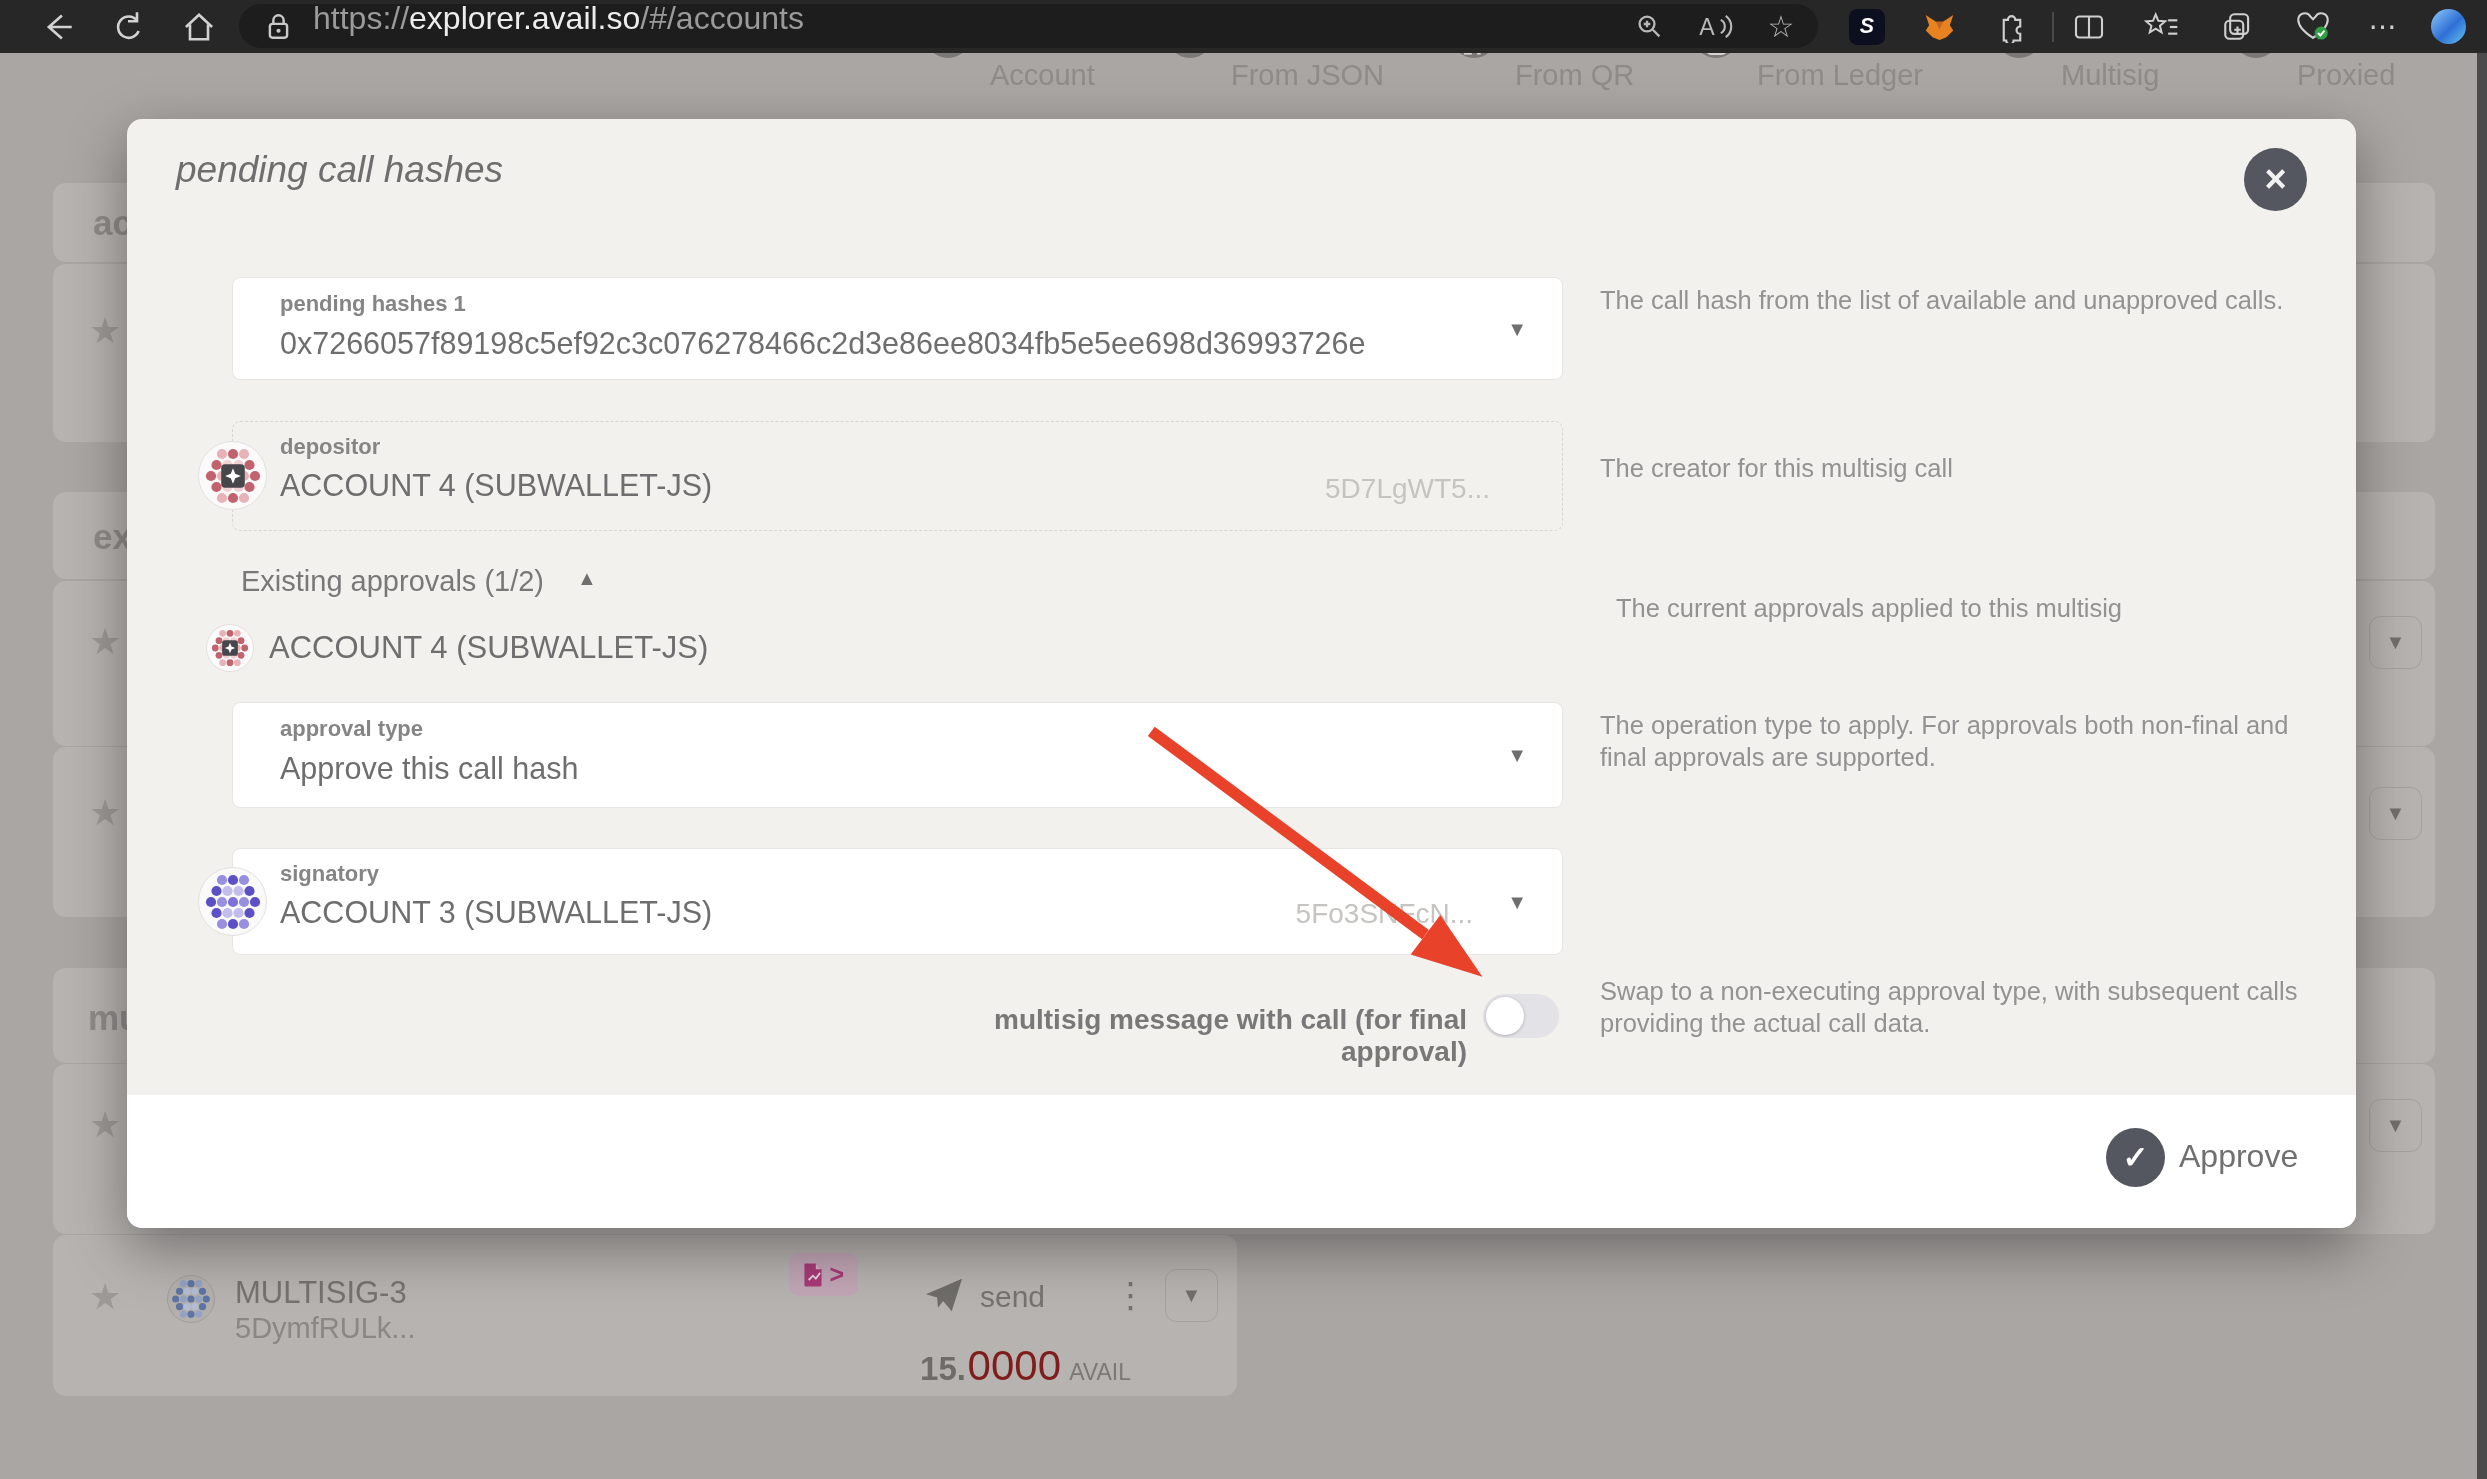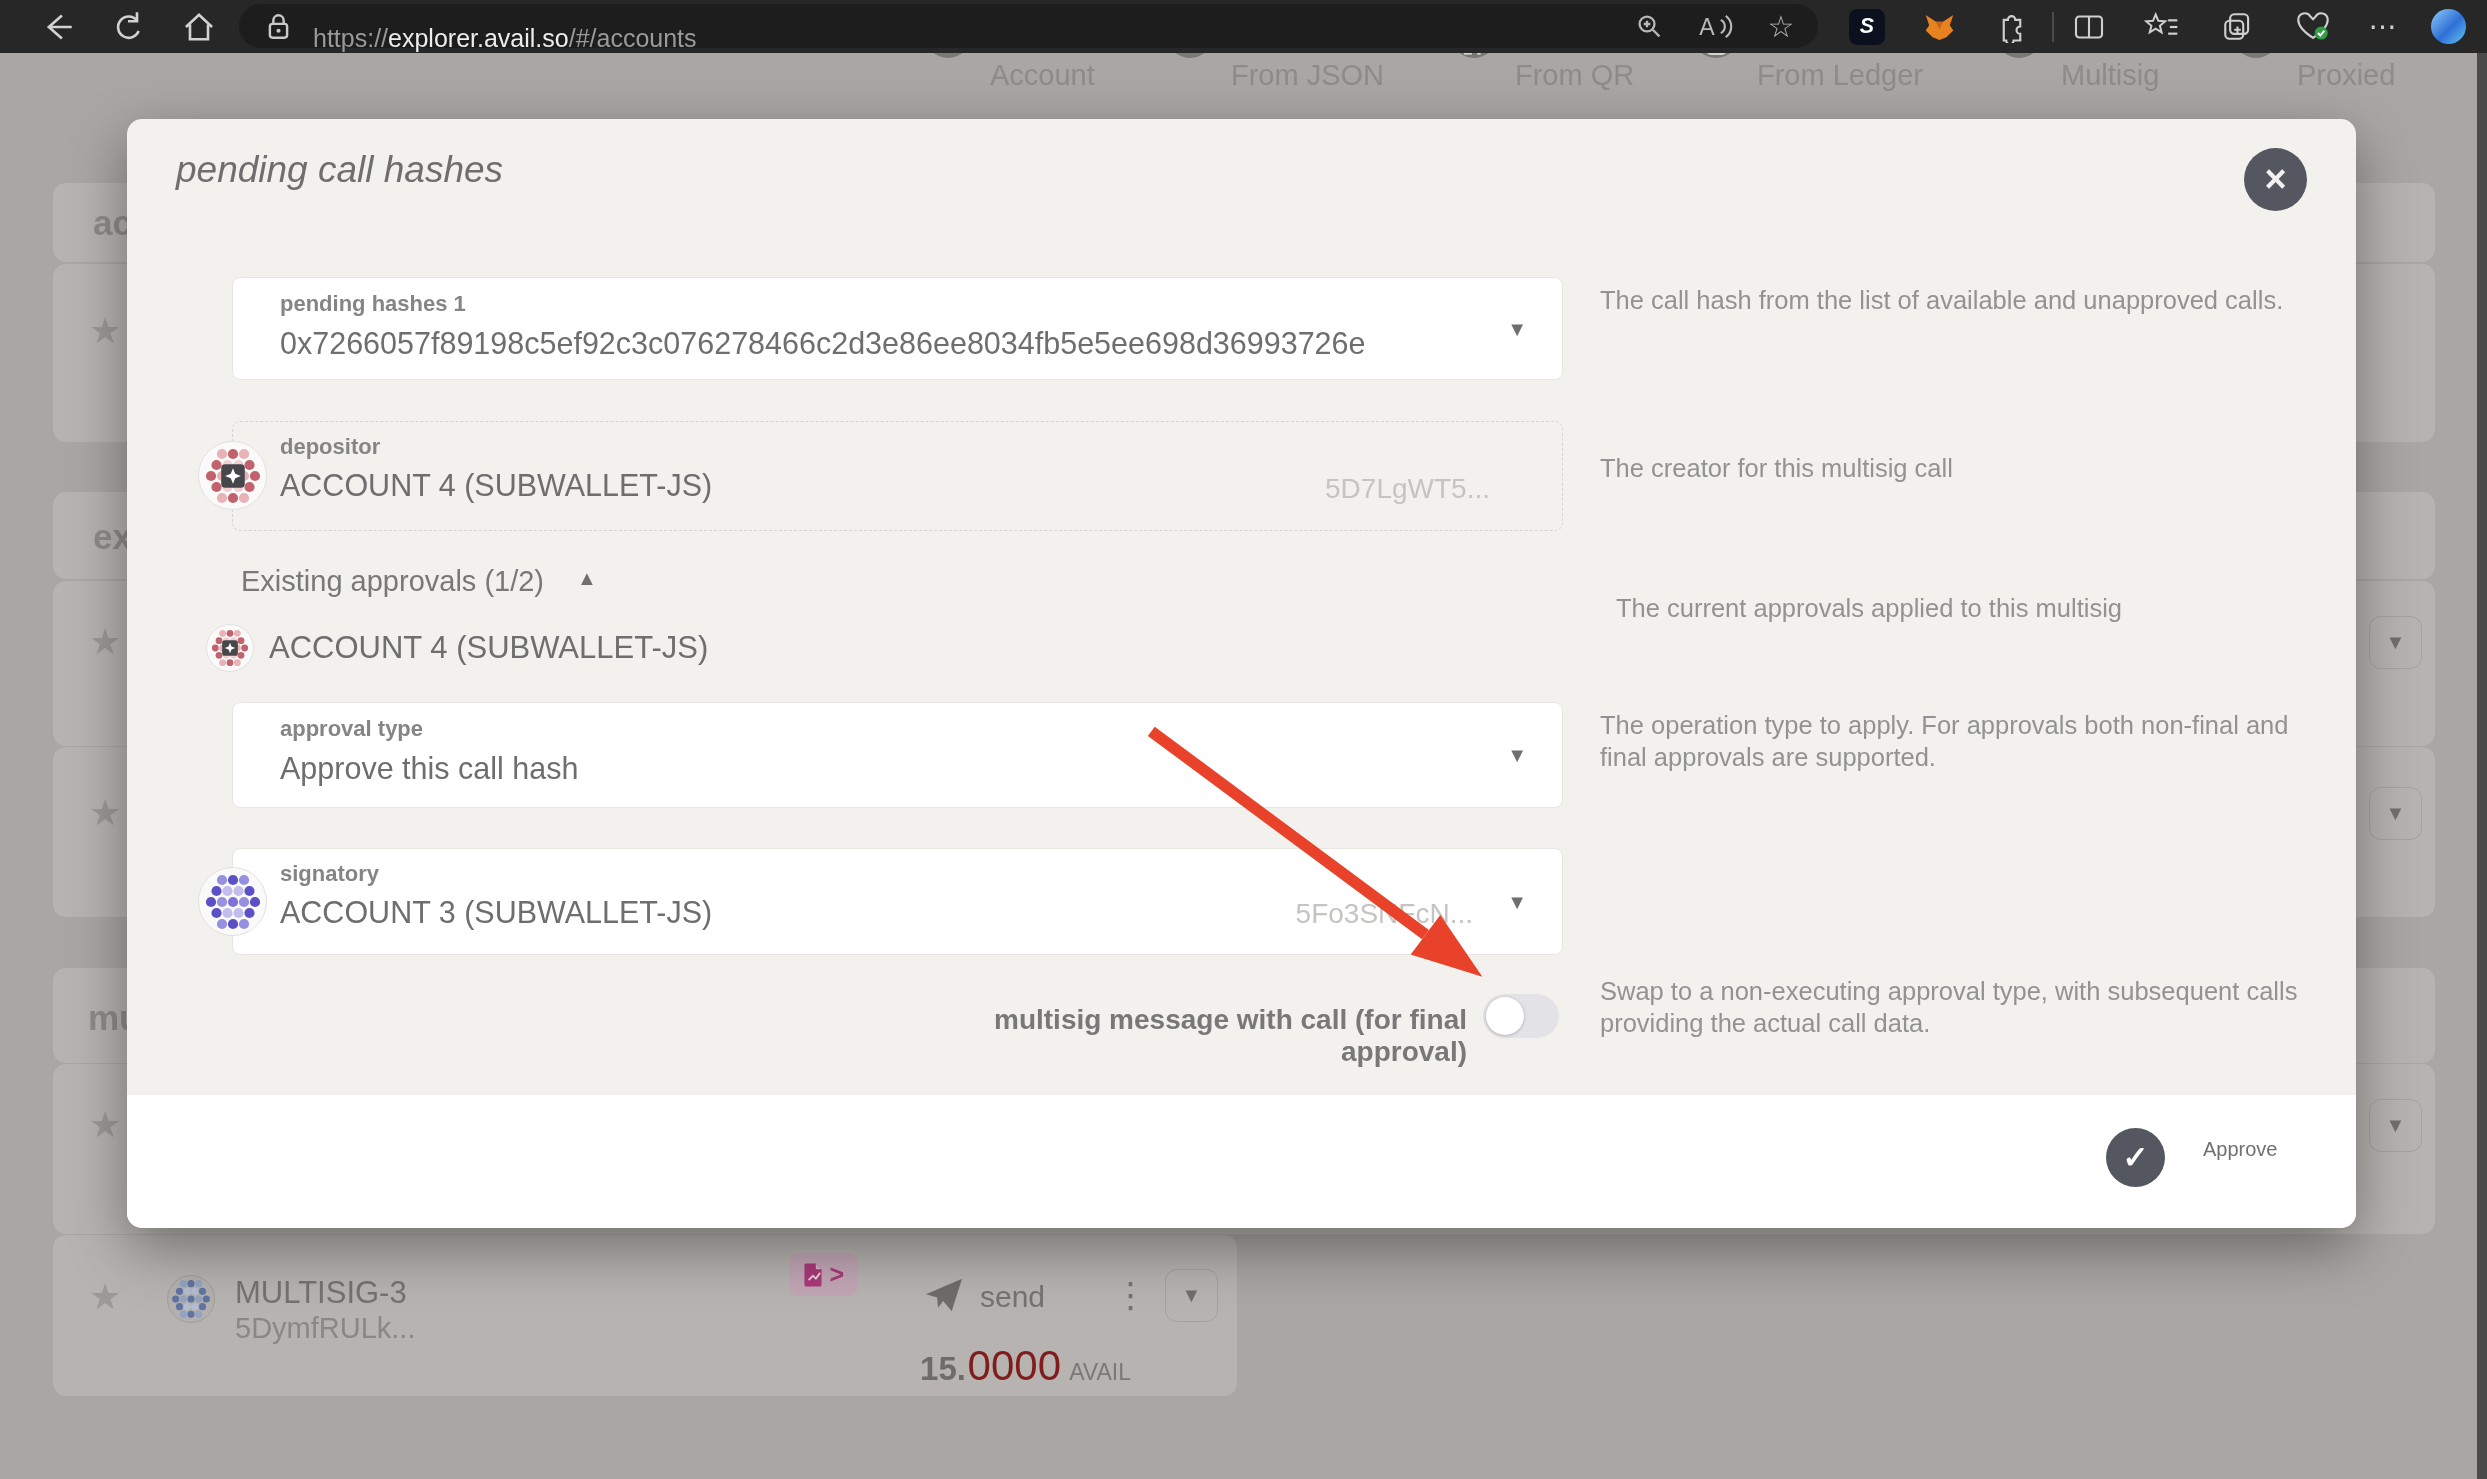--- a/index.html
+++ b/index.html
@@ -4,21 +4,21 @@
 <style>
   html,body{margin:0;padding:0;background:#111;}
   .screen{position:relative;width:2487px;height:1479px;overflow:hidden;
     background:#a9a6a3;font-family:"Liberation Sans",sans-serif;}
   .abs{position:absolute;}
 
   
   .bbar{position:absolute;top:0;left:0;right:0;height:53px;background:#272727;z-index:30;}
   .bicon{position:absolute;top:0;height:53px;display:flex;align-items:center;justify-content:center;color:#d2d2d2;}
   .pill{position:absolute;left:239px;top:4.1px;width:1579px;height:44px;border-radius:22px;background:#1d1d1d;}
-  .urltxt{position:absolute;left:313px;top:0;height:53px;display:flex;align-items:flex-end;font-size:25px;}
+  .urltxt{position:absolute;left:313px;top:0;height:53px;display:flex;align-items:flex-start;font-size:32px;}
   .u-dim{color:#9a9a9a;} .u-host{color:#ededed;font-weight:400;}
   .glyph{line-height:1;}
   .edge-strip{position:absolute;right:0;top:53px;width:10px;bottom:0;background:#4b4b4b;z-index:31;}
 
   
   .page{position:absolute;inset:0;z-index:1;}
   .card{position:absolute;background:#b6b3b0;border-radius:13px;}
   .seclabel{font-size:35px;font-weight:700;color:#8e8b88;}
   .star{font-size:36px;color:#9c9996;line-height:1;}
   .tcirc{position:absolute;width:46px;height:58px;border-radius:0 0 23px 23px;background:#7b7976;
@@ -43,21 +43,21 @@
   .val{position:absolute;left:47px;top:48px;font-size:30.5px;color:#6e6e6e;white-space:nowrap;}
   .fcaret{position:absolute;right:35px;top:50%;transform:translateY(-50%);font-size:20px;color:#6f6f6f;}
   .faddr{position:absolute;font-size:28px;color:#c6c4c1;}
   .help{position:absolute;left:1473px;width:725px;font-size:25.5px;line-height:32px;color:#929292;}
   .toggle{position:absolute;left:1356px;top:875px;width:76px;height:44px;border-radius:22px;background:#e3e3e7;}
   .knob{position:absolute;left:3.3px;top:3.3px;width:38px;height:38px;border-radius:50%;background:#fff;
      box-shadow:0 0.8px 3.3px rgba(0,0,0,.25);}
   .mfooter{position:absolute;left:0;right:0;bottom:0;height:133px;background:#fff;border-radius:0 0 15px 15px;}
   .okcirc{position:absolute;left:1979px;top:33px;width:59px;height:59px;border-radius:50%;background:#54575f;
      color:#fff;display:flex;align-items:center;justify-content:center;font-size:31px;font-weight:700;}
-  .oklabel{position:absolute;left:2052px;top:43px;font-size:20px;color:#707070;margin-left:24px;}
+  .oklabel{position:absolute;left:2052px;top:43px;font-size:32px;color:#707070;}
 
   
   .arrow{position:absolute;inset:0;z-index:25;pointer-events:none;}
   .rowname{font-size:31px;color:#75736f;}
   .rowaddr{font-size:29px;color:#8a8784;}
   .pinkbadge{position:absolute;left:789px;top:1253px;width:69px;height:43px;border-radius:10px;background:#c2a6b6;
      display:flex;align-items:center;justify-content:center;gap:5px;}
   .sendlbl{font-size:30px;color:#75736f;}
   .kebab{font-size:35px;color:#75736f;line-height:1;}
   .bal{position:absolute;left:824px;top:1342px;width:307px;display:flex;justify-content:flex-end;align-items:baseline;gap:1.6px;}

